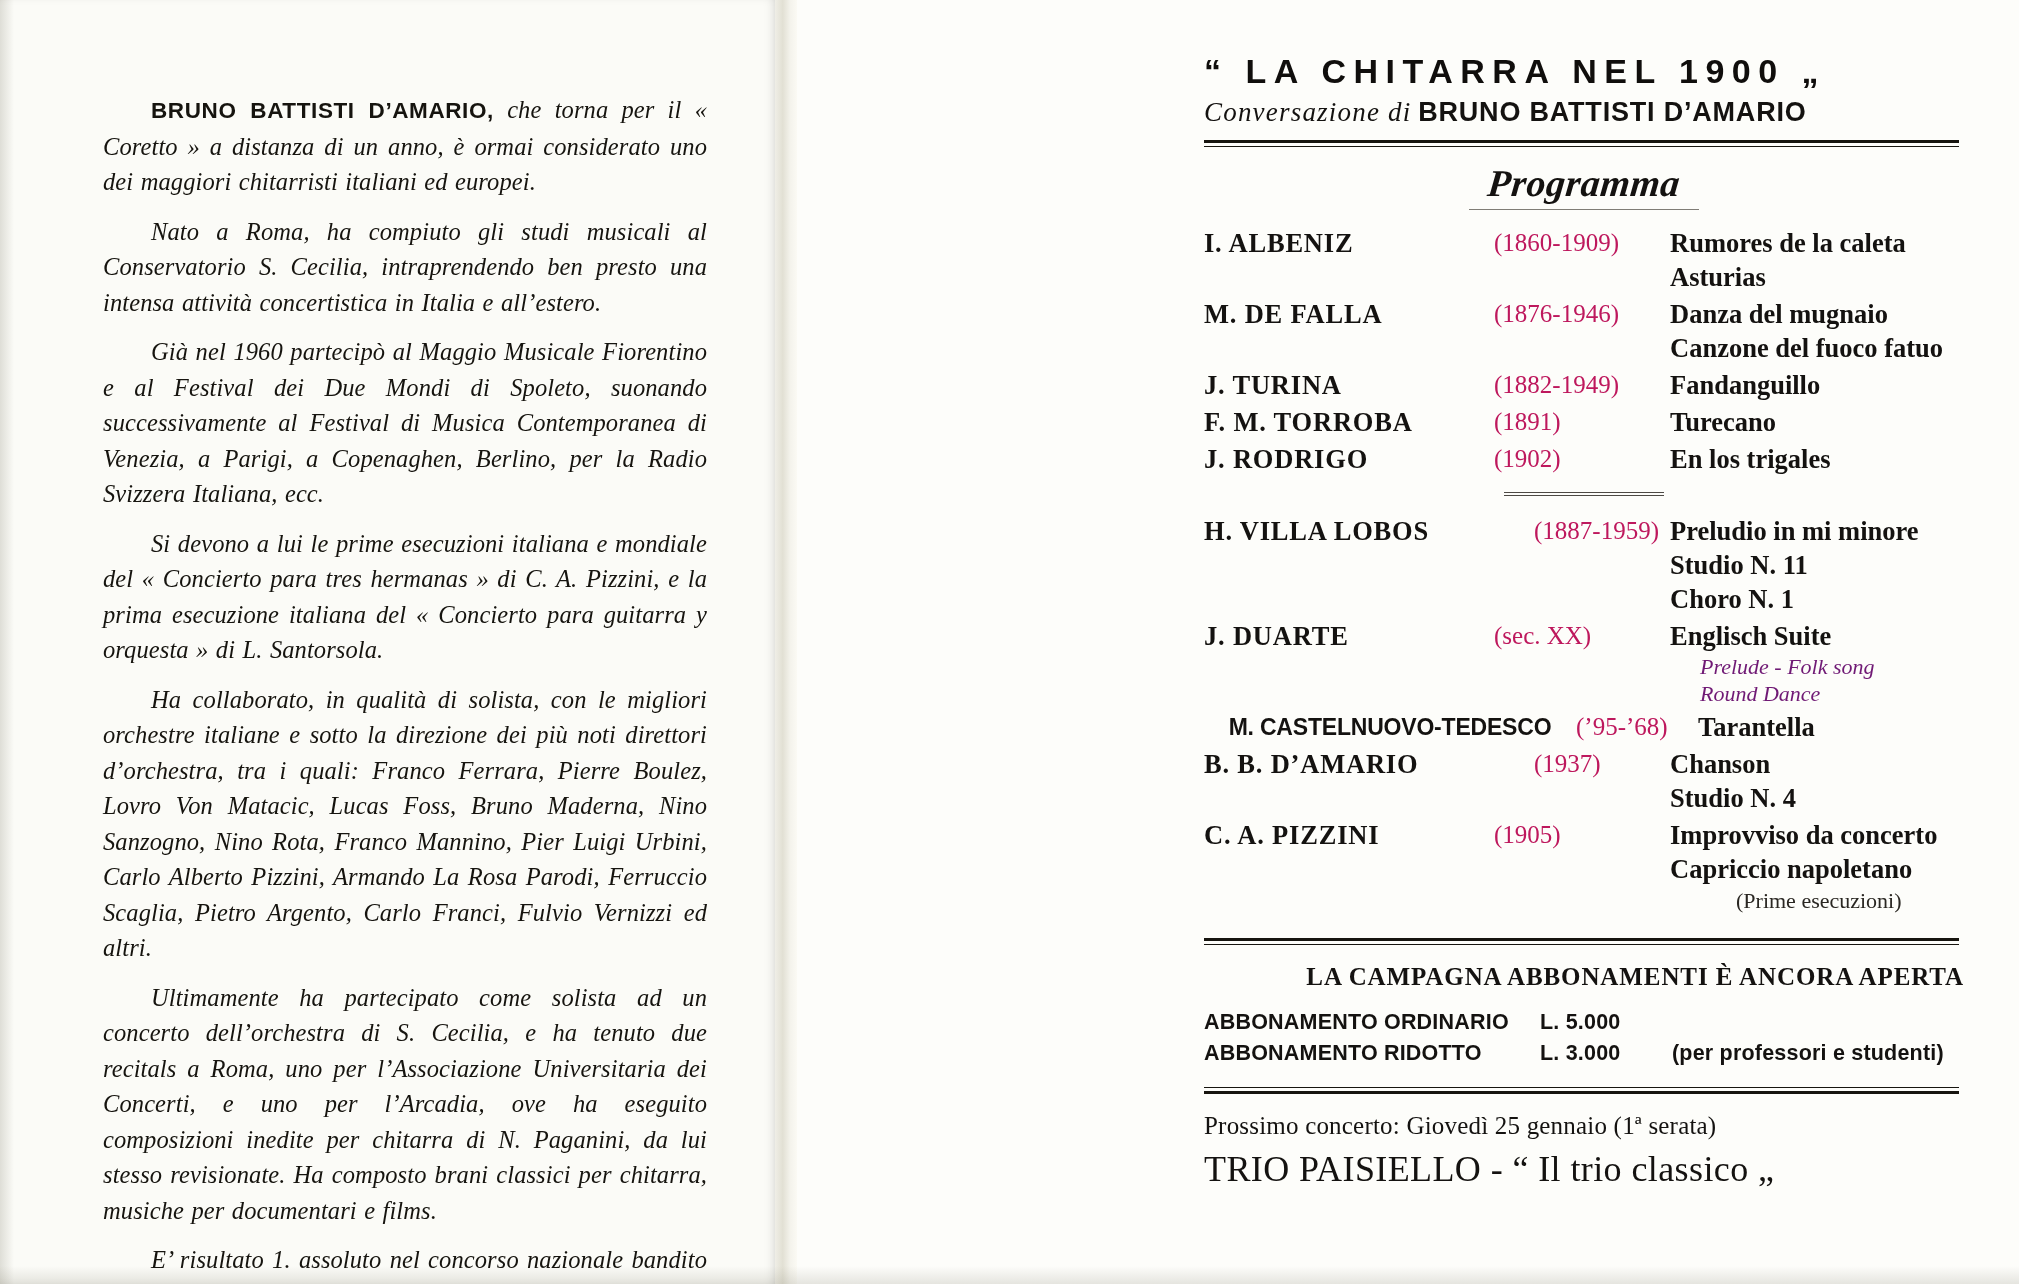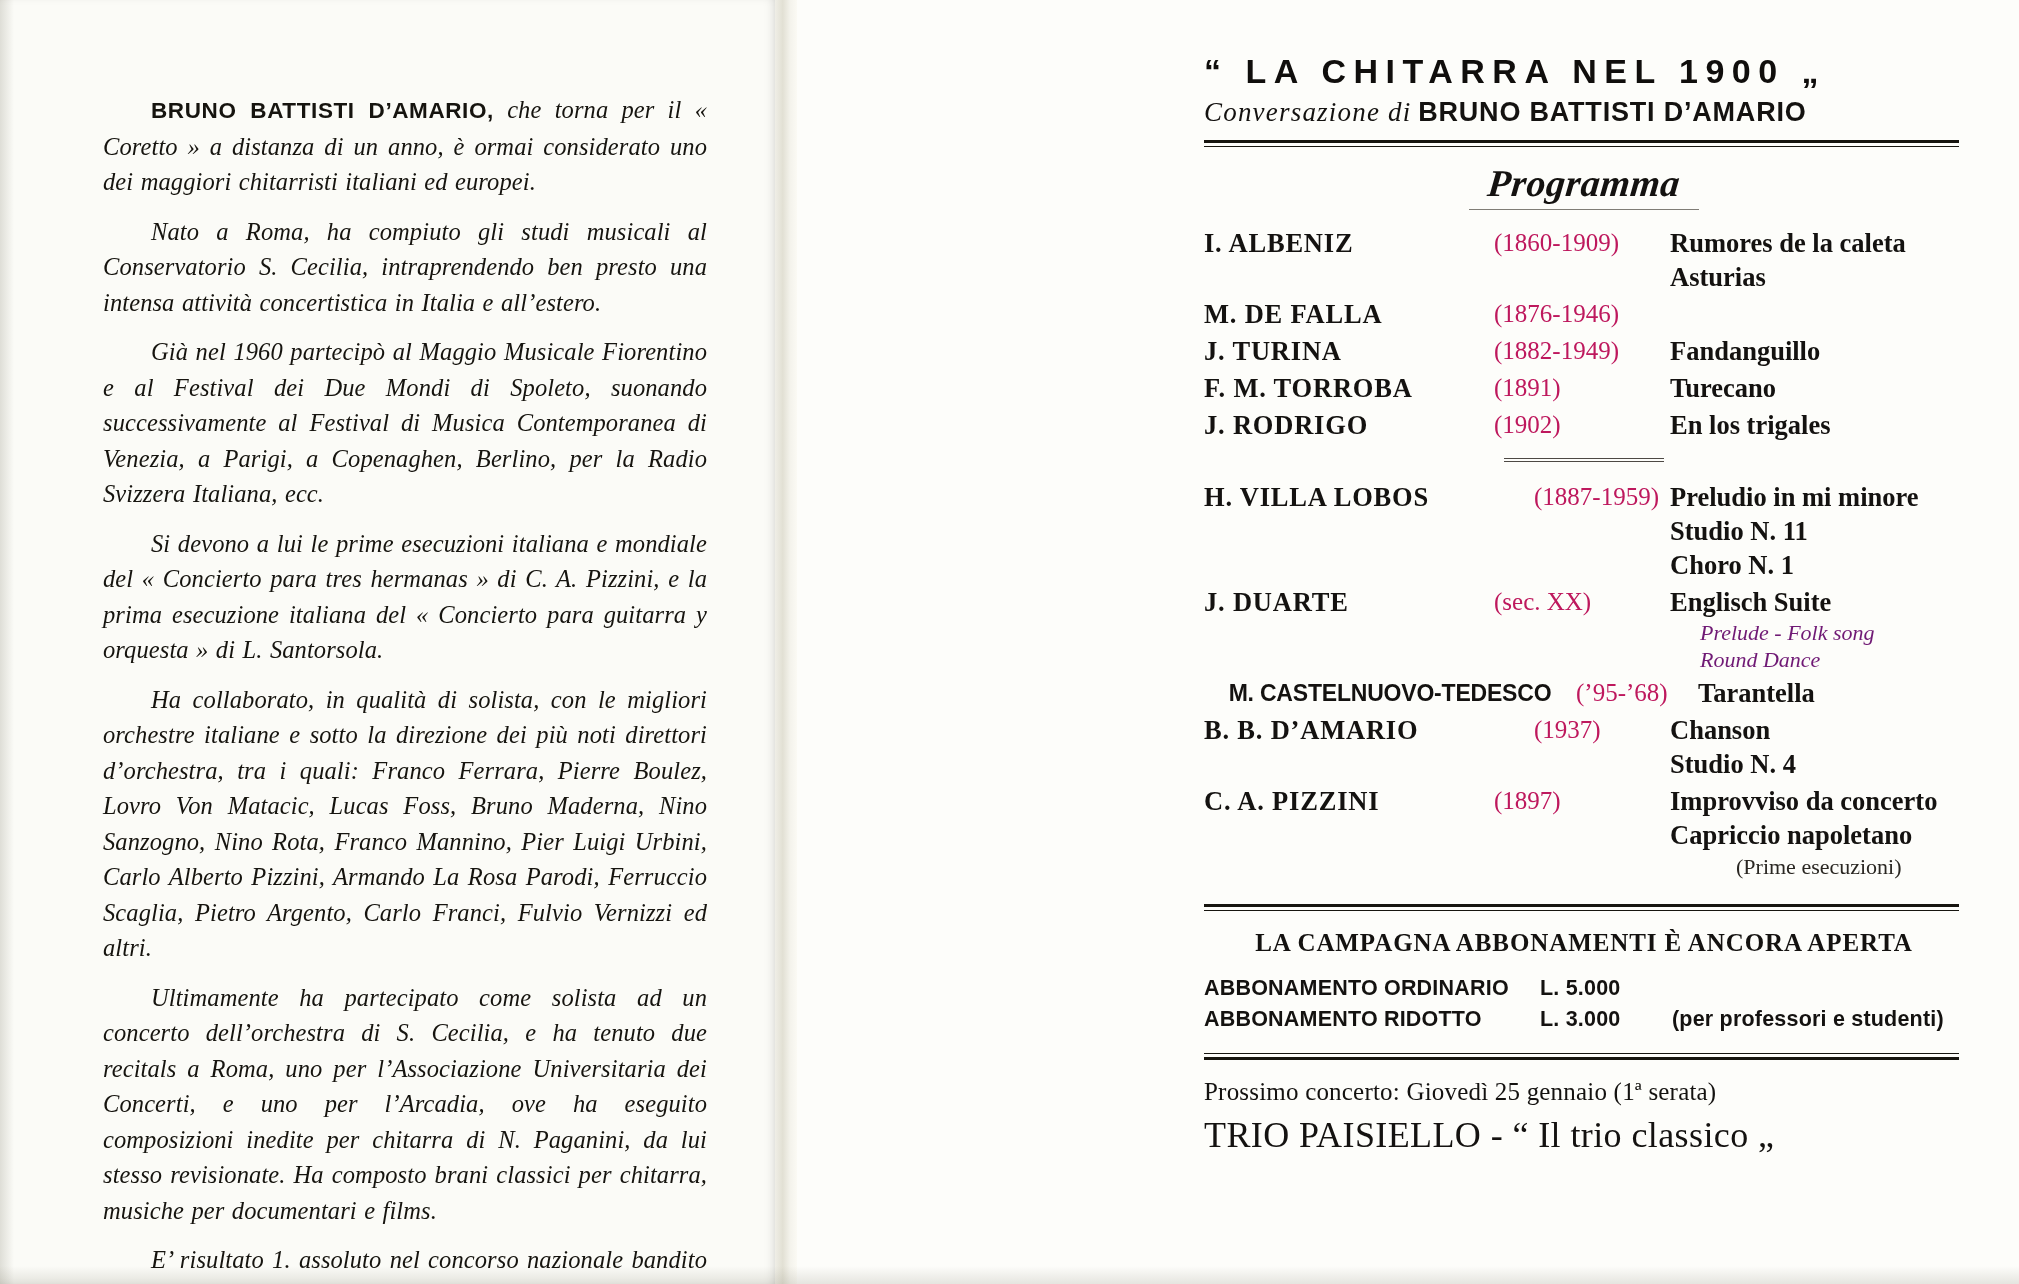--- a/index.html
+++ b/index.html
@@ -208,21 +208,21 @@
     font-weight: normal;
     font-size: 22px;
     line-height: 30px;
     padding-left: 66px;
     color: #2a2722;
   }
 
   
   .sub-block { margin-top: 16px; }
   .camp {
-    text-align: center;
+    text-align: right;
     font-family: "Liberation Serif", serif;
     font-weight: bold;
     font-size: 25px;
     letter-spacing: .9px;
     margin: 18px 0 16px 0;
     white-space: nowrap;
   }
   .abb {
     font-family: "Liberation Sans", sans-serif;
     font-weight: bold;
@@ -288,20 +288,24 @@
           <div class="composer">I. ALBENIZ</div>
           <div class="dates">(1860-1909)</div>
           <div class="works">
             <span class="w">Rumores de la caleta</span>
             <span class="w">Asturias</span>
           </div>
         </div>
         <div class="row">
           <div class="composer">M. DE FALLA</div>
           <div class="dates">(1876-1946)</div>
+          <div class="works">
+            <span class="w">Danza del mugnaio</span>
+            <span class="w">Canzone del fuoco fatuo</span>
+          </div>
         </div>
         <div class="row">
           <div class="composer">J. TURINA</div>
           <div class="dates">(1882-1949)</div>
           <div class="works">
             <span class="w">Fandanguillo</span>
           </div>
         </div>
         <div class="row">
           <div class="composer">F. M. TORROBA</div>
@@ -346,21 +350,21 @@
         <div class="row wide">
           <div class="composer">B. B. D’AMARIO</div>
           <div class="dates">(1937)</div>
           <div class="works">
             <span class="w">Chanson</span>
             <span class="w">Studio N. 4</span>
           </div>
         </div>
         <div class="row">
           <div class="composer">C. A. PIZZINI</div>
-          <div class="dates">(1897)</div>
+          <div class="dates">(1905)</div>
           <div class="works">
             <span class="w">Improvviso da concerto</span>
             <span class="w">Capriccio napoletano</span>
             <span class="note">(Prime esecuzioni)</span>
           </div>
         </div>
       </div>
 
     <div class="rule-double" style="margin-top:22px;"></div>
 

